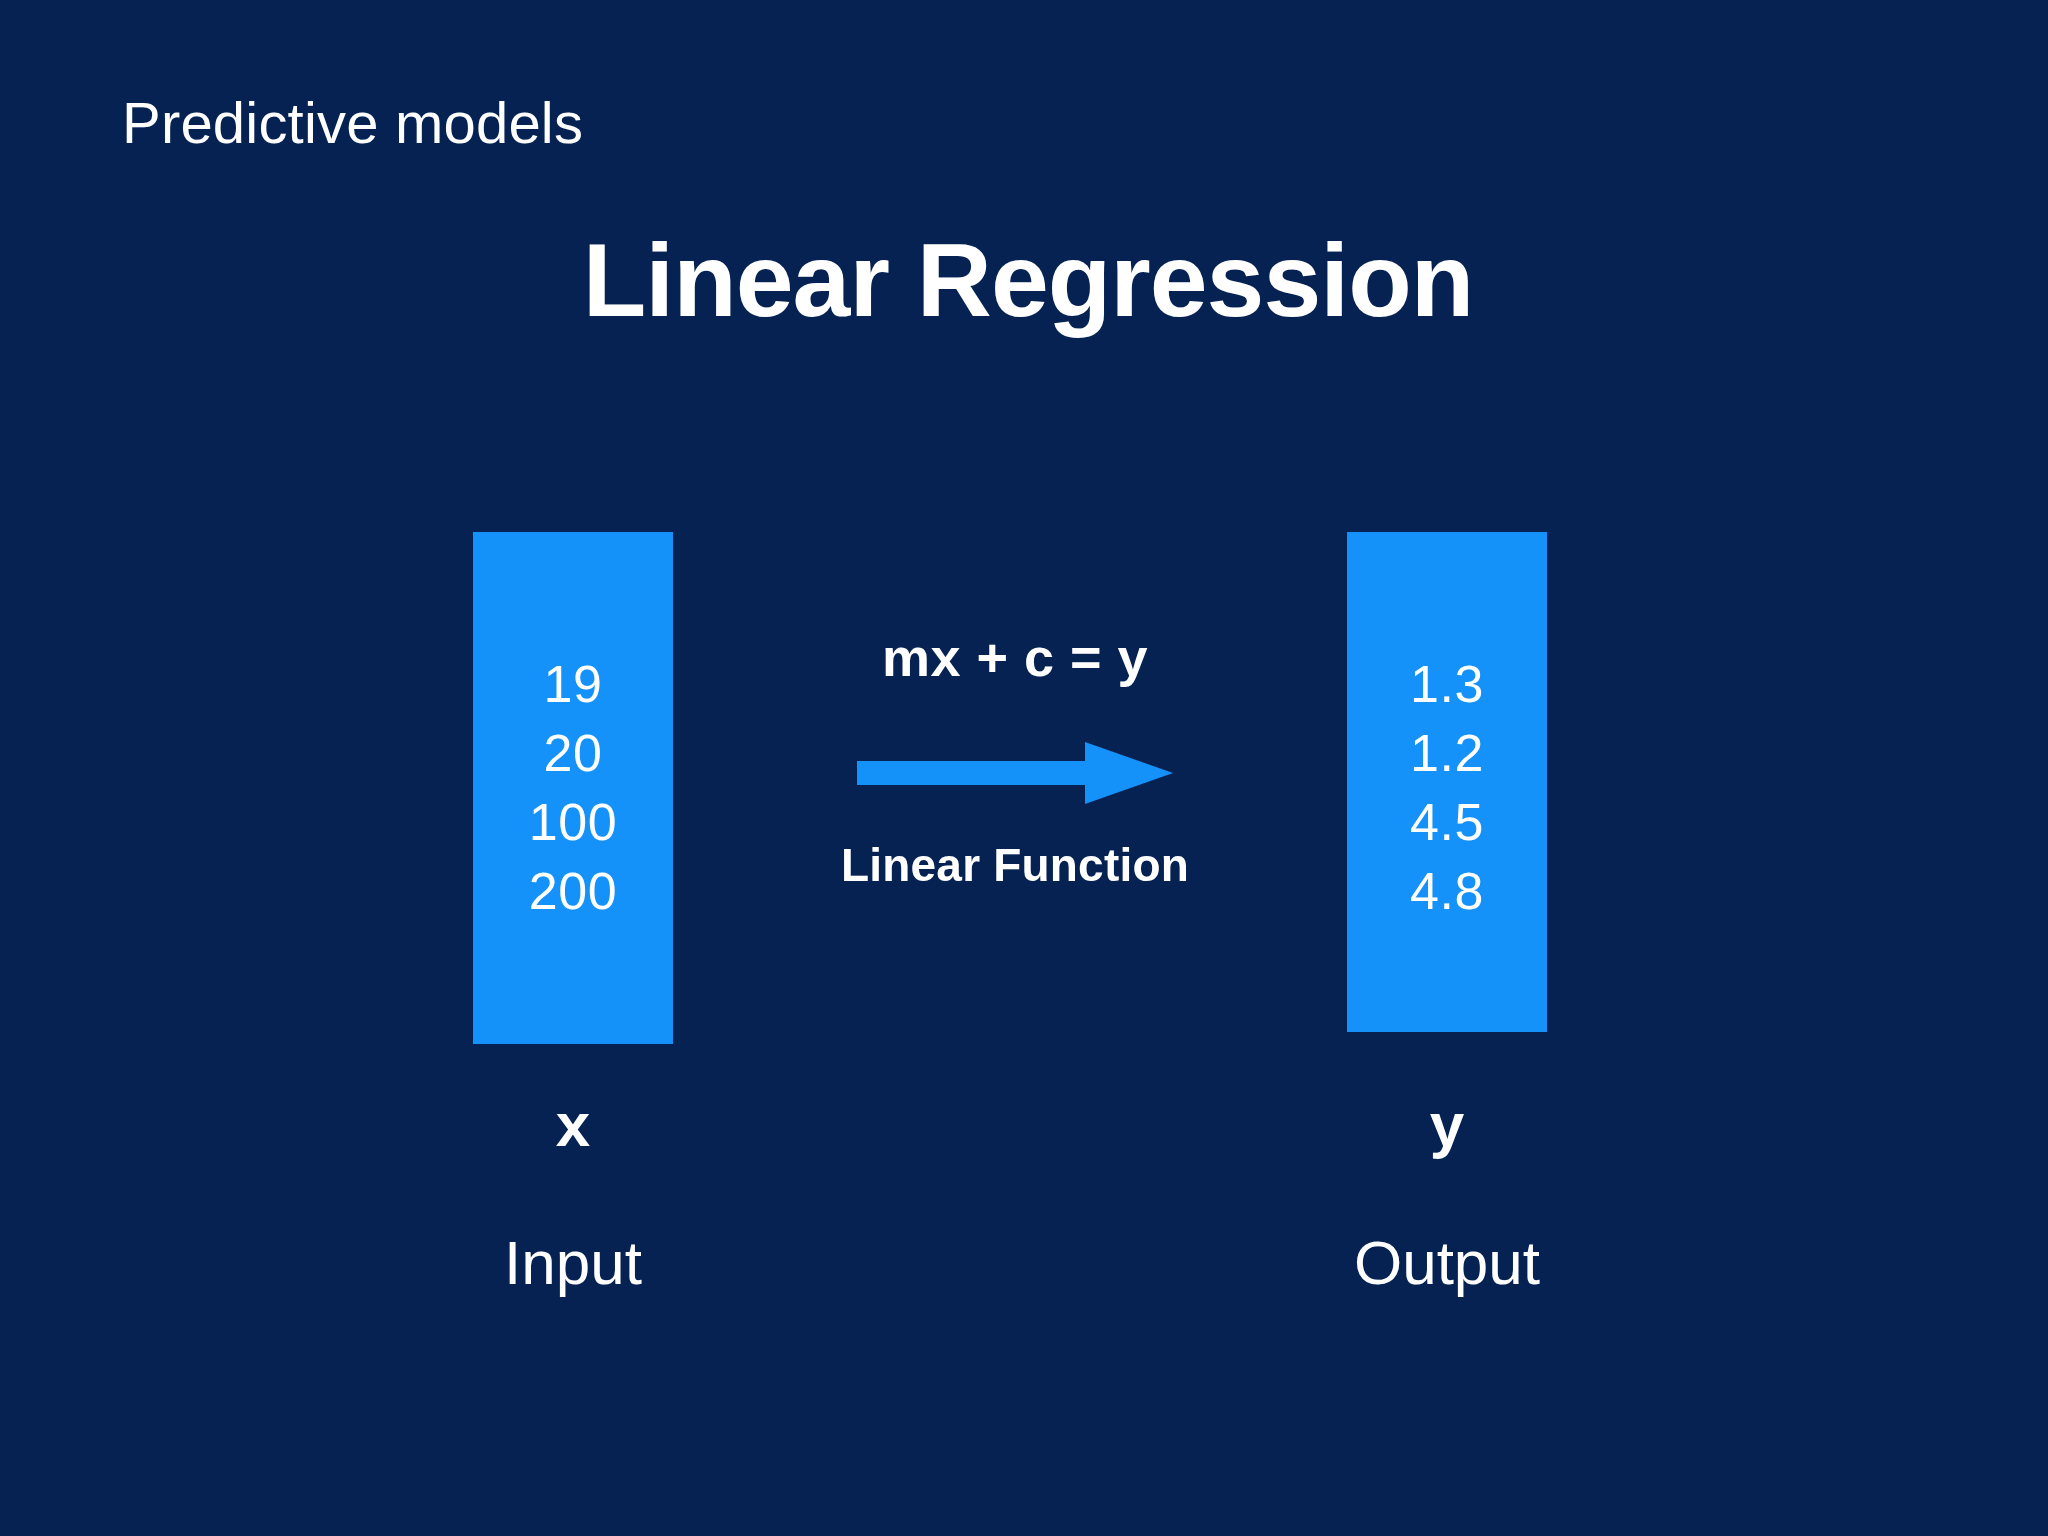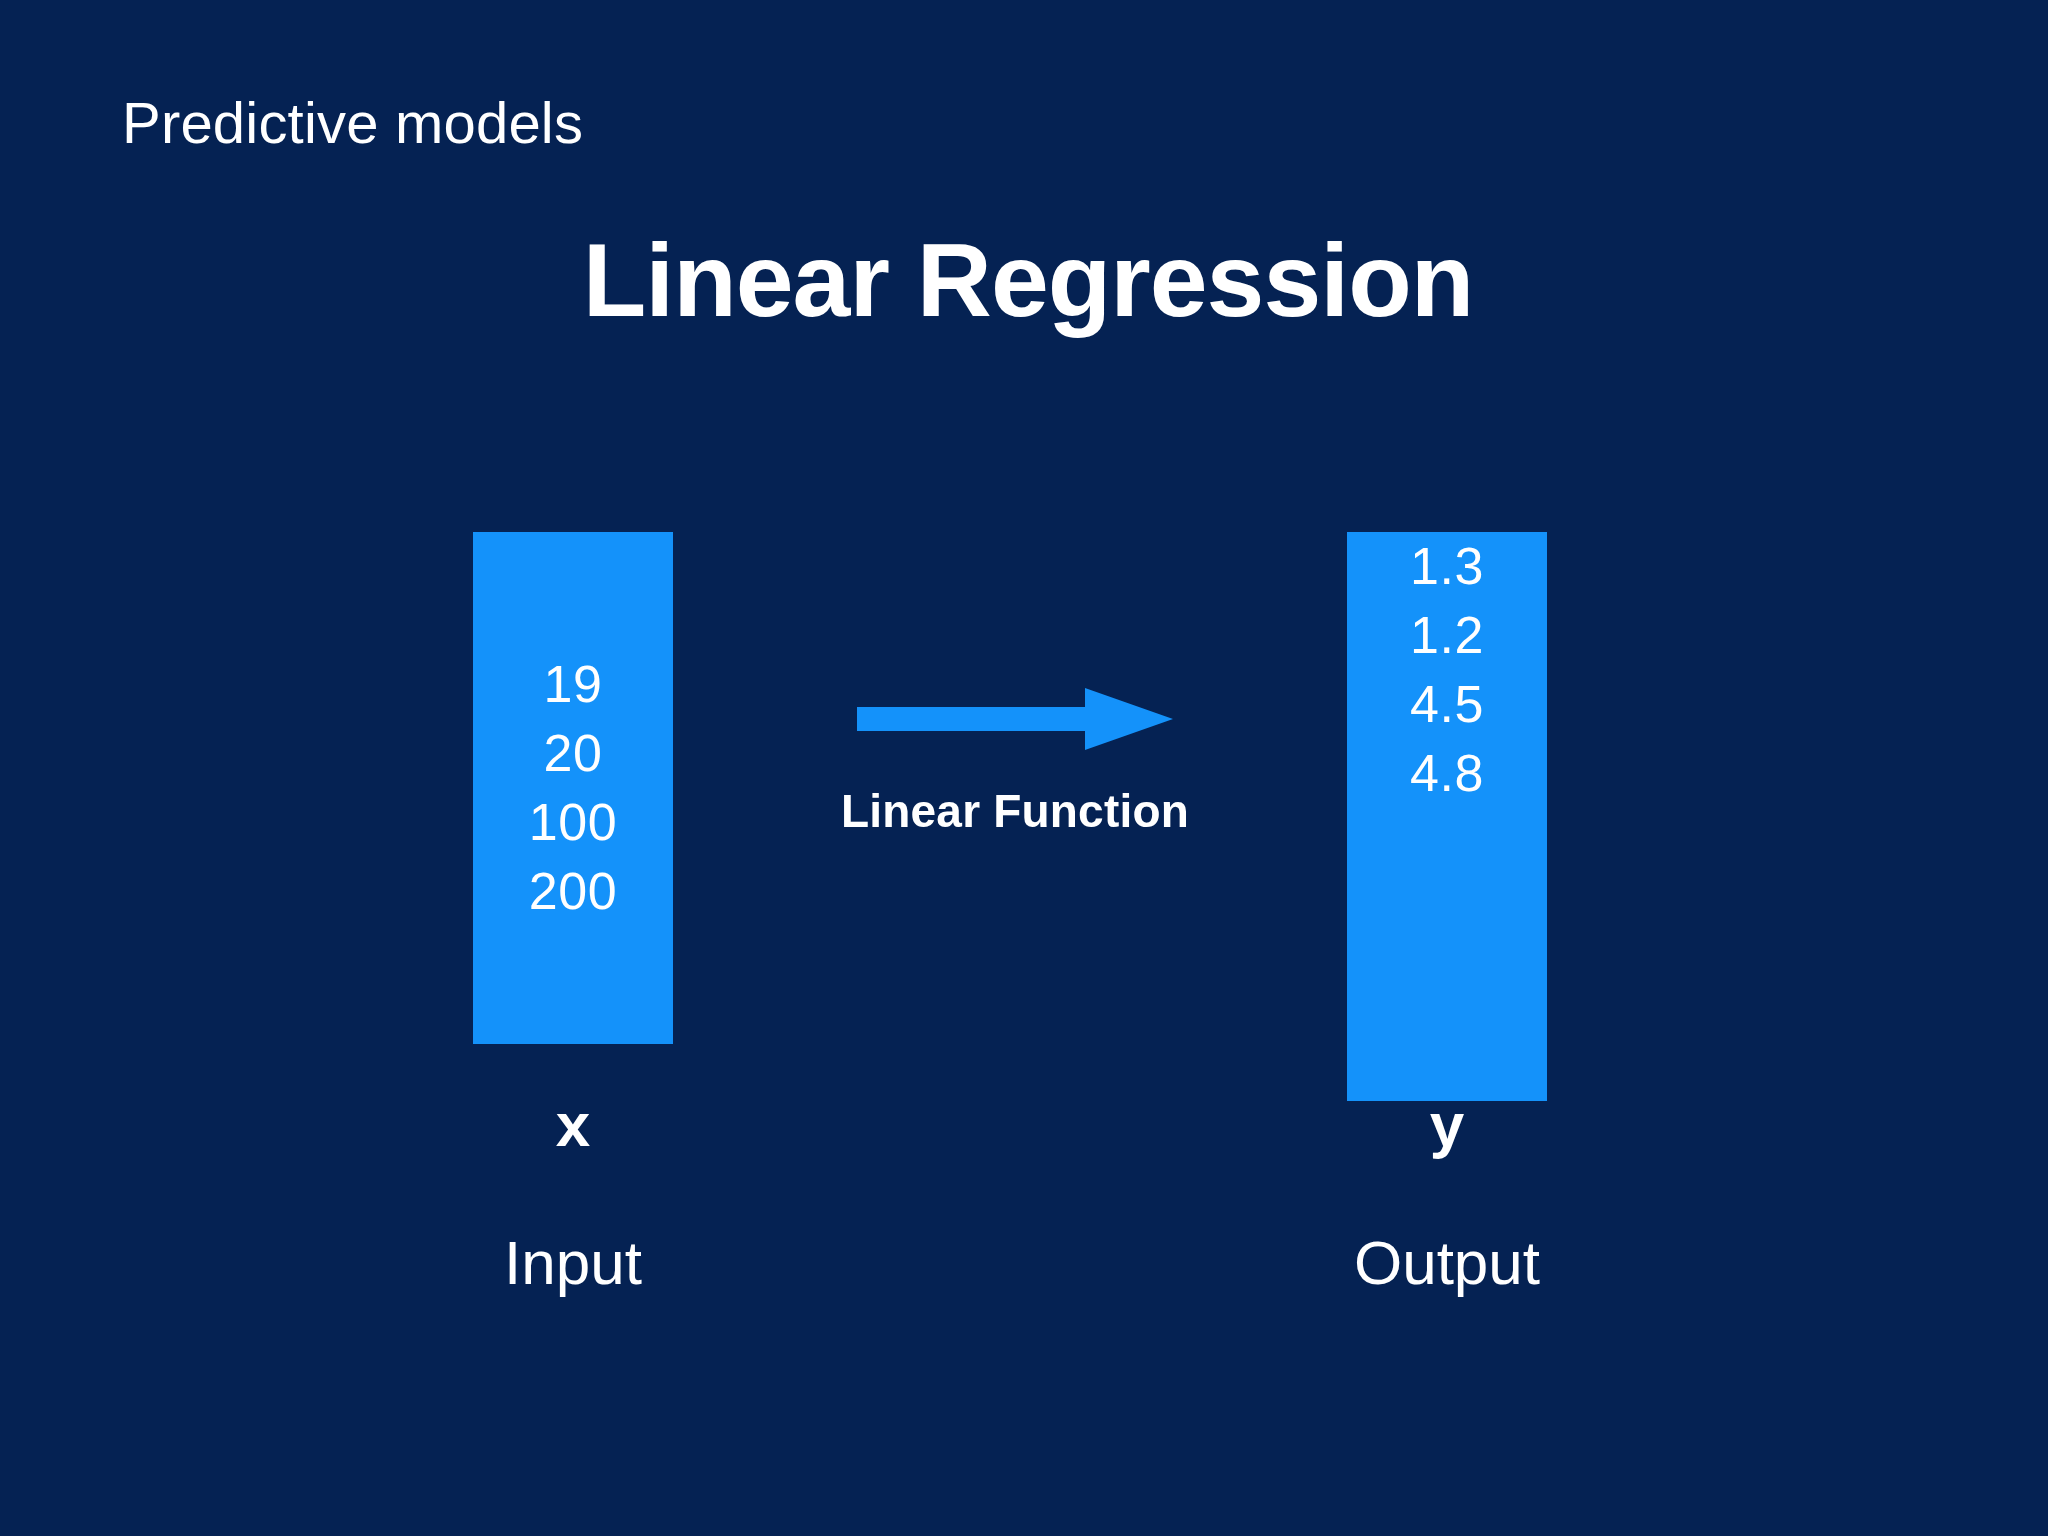--- a/index.html
+++ b/index.html
@@ -60,21 +60,21 @@
   .value-box {
     position: relative;
     width: 200px;
     background: #1492fa;
     box-sizing: border-box;
     display: flex;
     flex-direction: column;
     align-items: center;
   }
   #input-box  { height: 512px; padding-top: 118px; }
-  #output-box { height: 569px; }
+  #output-box { height: 500px; padding-top: 118px; }
 
   .value-row {
     font-size: 52px;
     font-weight: 300;
     color: #ffffff;
     line-height: 1.33;
     letter-spacing: 0.5px;
     text-align: center;
   }
 
@@ -151,20 +151,21 @@
       <div class="value-row">19</div>
       <div class="value-row">20</div>
       <div class="value-row">100</div>
       <div class="value-row">200</div>
     </div>
   </div>
   <div id="input-letter" class="axis-letter">x</div>
   <div id="input-role" class="role-label">Input</div>
 
   <div id="middle">
+    <div id="equation">mx + c = y</div>
 
     <div id="arrow-wrap">
       <svg id="arrow-svg" width="316" height="62" viewBox="0 0 316 62" aria-hidden="true">
         <polygon points="0,19 228,19 228,0 316,31 228,62 228,43 0,43" fill="#1492fa"></polygon>
       </svg>
     </div>
 
     <div id="function-caption">Linear Function</div>
   </div>
 

